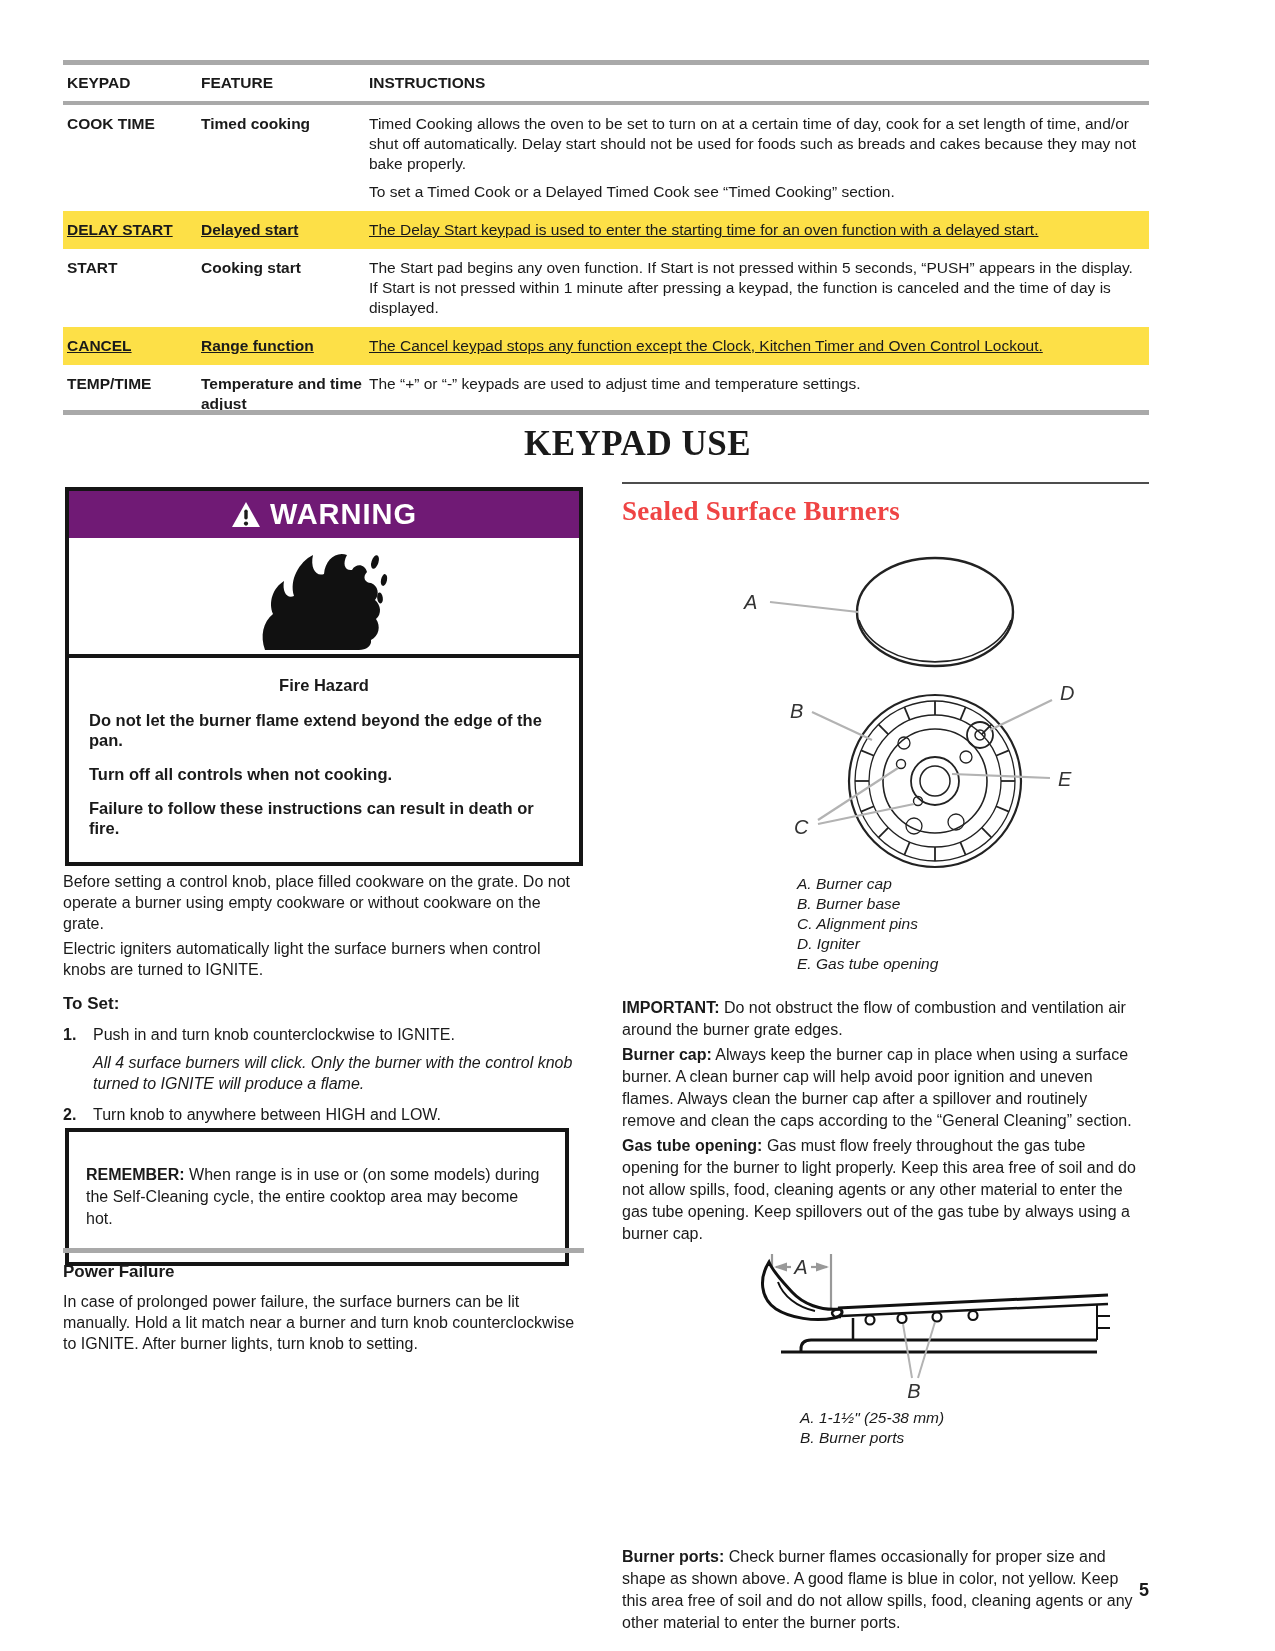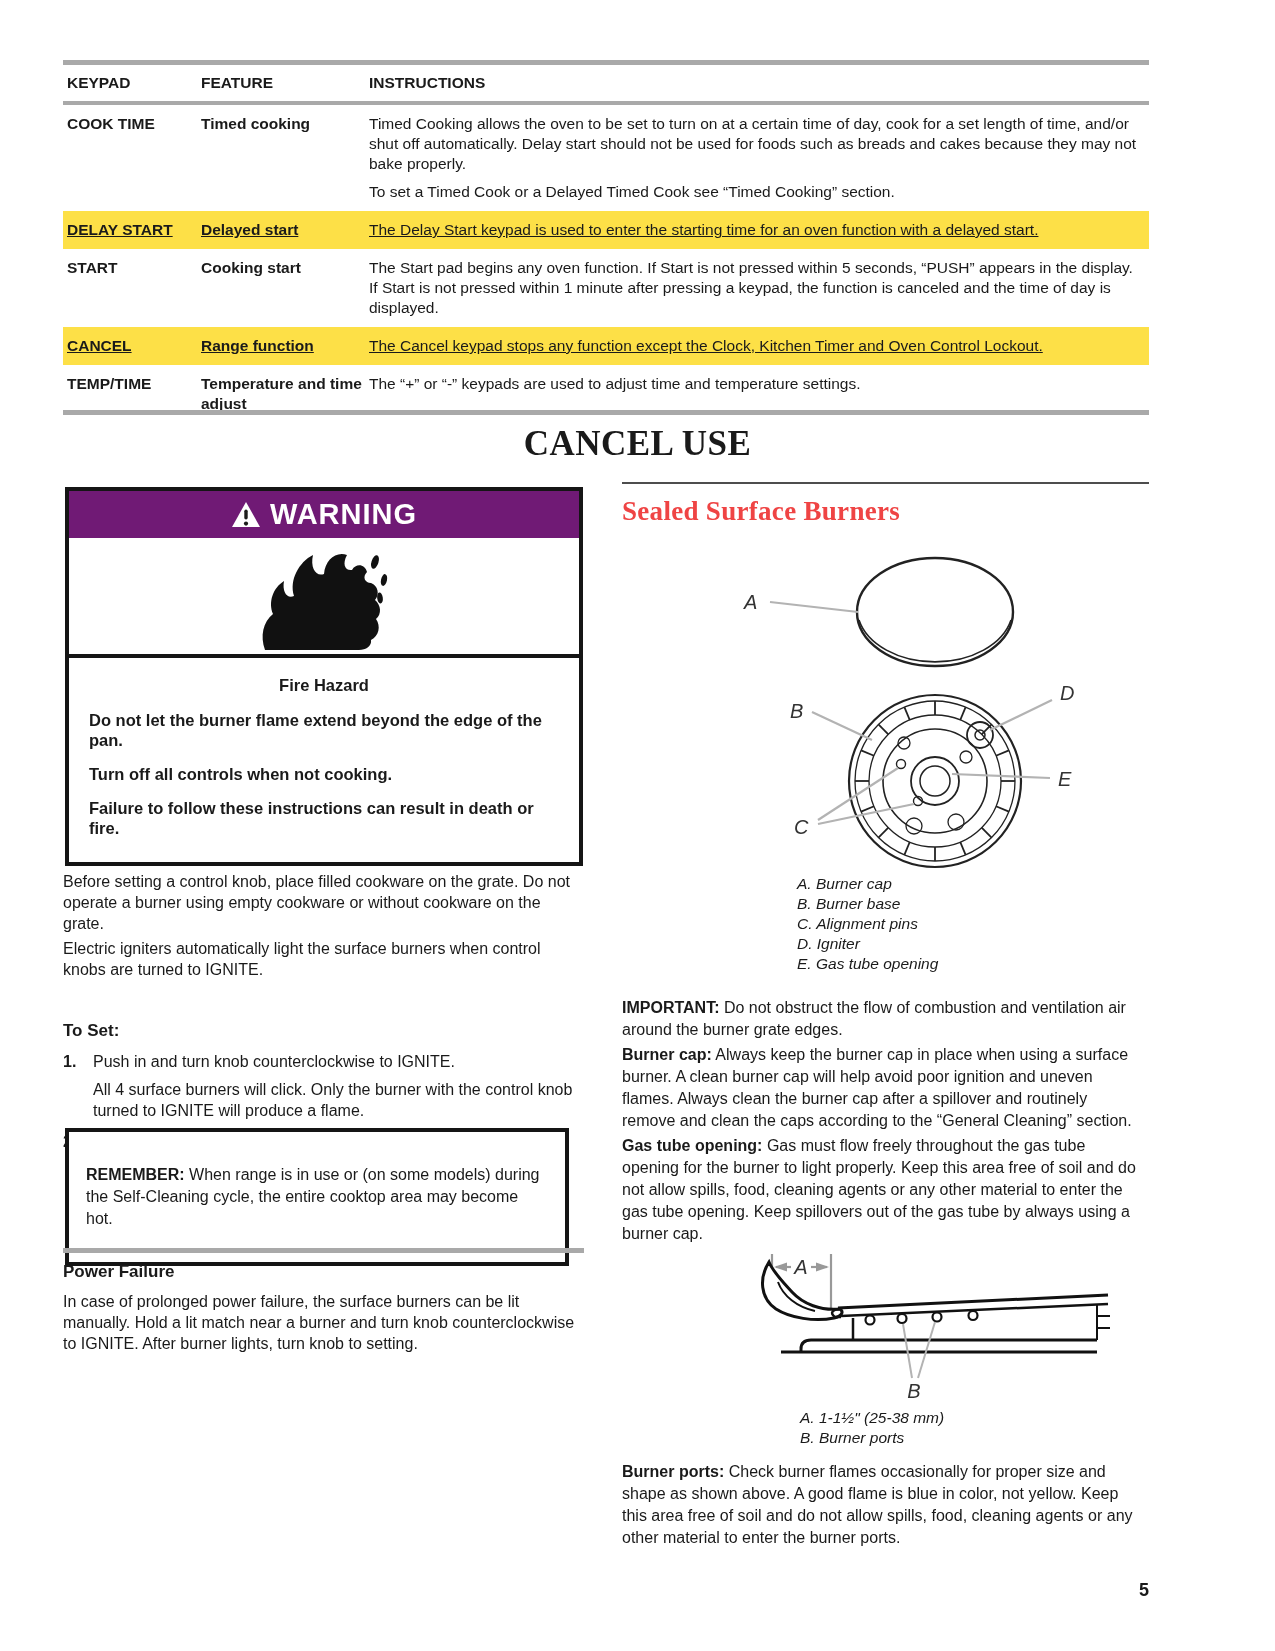--- a/index.html
+++ b/index.html
@@ -32,21 +32,21 @@
   .warnrule{height:4px;background:#151515;}
   .warnbody{padding:17px 20px 10px;font-weight:bold;font-size:16.5px;line-height:20px;}
   .hazard{text-align:center;margin:0 0 15px;}
   .warnbody p{margin:0 0 14px;}
   
   .bodytext{font-size:16px;line-height:21px;}
   .bodytext p{margin:0 0 4px;}
   .tsh{font-size:17px;font-weight:bold;margin:0 0 10px;}
   .step{display:flex;margin:0 0 7px;}
   .stepnum{flex:0 0 30px;font-weight:bold;}
-  .stepdetail{margin:3px 0 10px 30px;}
+  .stepdetail{margin:3px 0 10px 30px;font-style:italic;}
   .rembox{border:4px solid #151515;padding:32px 17px;font-size:16px;line-height:22px;background:#fff;}
   .secthead{font-size:17px;font-weight:bold;margin:0 0 9px;}
   .rpara{font-size:16px;line-height:22px;}
   .rpara p{margin:0 0 3px;}
   .legend{font-style:italic;font-size:15.5px;line-height:20px;}
   .dlabel{font-style:italic;font-size:20px;fill:#333;font-family:"Liberation Sans",sans-serif;}
   .pagenum{font-size:18px;font-weight:bold;text-align:right;}
 </style>
 </head>
 <body>
@@ -98,21 +98,21 @@
     <div class="trow tbody-row">
       <div class="c1">TEMP/TIME</div>
       <div class="c2">Temperature and time adjust</div>
       <div class="c3">
         <p>The “+” or “-” keypads are used to adjust time and temperature settings.</p>
       </div>
     </div>
   </div>
 
   <div class="abs grand-bar" style="left:63px;top:410px;width:1086px;"></div>
-  <div class="abs cooktop-title" style="left:0;top:424px;width:1275px;">CANCEL USE</div>
+  <div class="abs cooktop-title" style="left:0;top:424px;width:1275px;">KEYPAD USE</div>
 
   <div class="abs warnbox" style="left:65px;top:487px;width:510px;">
     <div class="warnhead">
       <svg width="30" height="27" viewBox="0 0 30 27">
         <polygon points="15,1 29,26 1,26" fill="#ffffff"></polygon>
         <rect x="13.3" y="8.5" width="3.4" height="10" rx="1.7" fill="#1d1d1b"></rect>
         <circle cx="15" cy="22.6" r="2.1" fill="#1d1d1b"></circle>
       </svg>
       <span>WARNING</span>
     </div>
@@ -133,21 +133,21 @@
       <p>Turn off all controls when not cooking.</p>
       <p>Failure to follow these instructions can result in death or fire.</p>
     </div>
   </div>
 
   <div class="abs bodytext" style="left:63px;top:871px;width:520px;">
     <p>Before setting a control knob, place filled cookware on the grate. Do not operate a burner using empty cookware or without cookware on the grate.</p>
     <p>Electric igniters automatically light the surface burners when control knobs are turned to IGNITE.</p>
   </div>
 
-  <div class="abs bodytext" style="left:63px;top:993px;width:528px;margin-top:27px;">
+  <div class="abs bodytext" style="left:63px;top:993px;width:528px;">
     <div class="tsh">To Set:</div>
     <div class="step">
       <span class="stepnum">1.</span>
       <span>Push in and turn knob counterclockwise to IGNITE.</span>
     </div>
     <div class="stepdetail">All 4 surface burners will click. Only the burner with the control knob turned to IGNITE will produce a flame.</div>
     <div class="step">
       <span class="stepnum">2.</span>
       <span>Turn knob to anywhere between HIGH and LOW.</span>
     </div>
@@ -287,19 +287,19 @@
         <text x="169" y="146">B</text>
       </g>
     </svg>
   </div>
 
   <div class="abs legend" style="left:800px;top:1408px;width:300px;">
     <div>A. 1-1½" (25-38 mm)</div>
     <div>B. Burner ports</div>
   </div>
 
-  <div class="abs rpara" style="left:622px;top:1461px;width:522px;">
+  <div class="abs rpara" style="left:622px;top:1546px;width:522px;">
     <p><b>Burner ports:</b><span> Check burner flames occasionally for proper size and shape as shown above. A good flame is blue in color, not yellow. Keep this area free of soil and do not allow spills, food, cleaning agents or any other material to enter the burner ports.</span></p>
   </div>
 
   <div class="abs pagenum" style="left:1090px;top:1580px;width:59px;">5</div>
 
 </div>
 
 </body></html>

